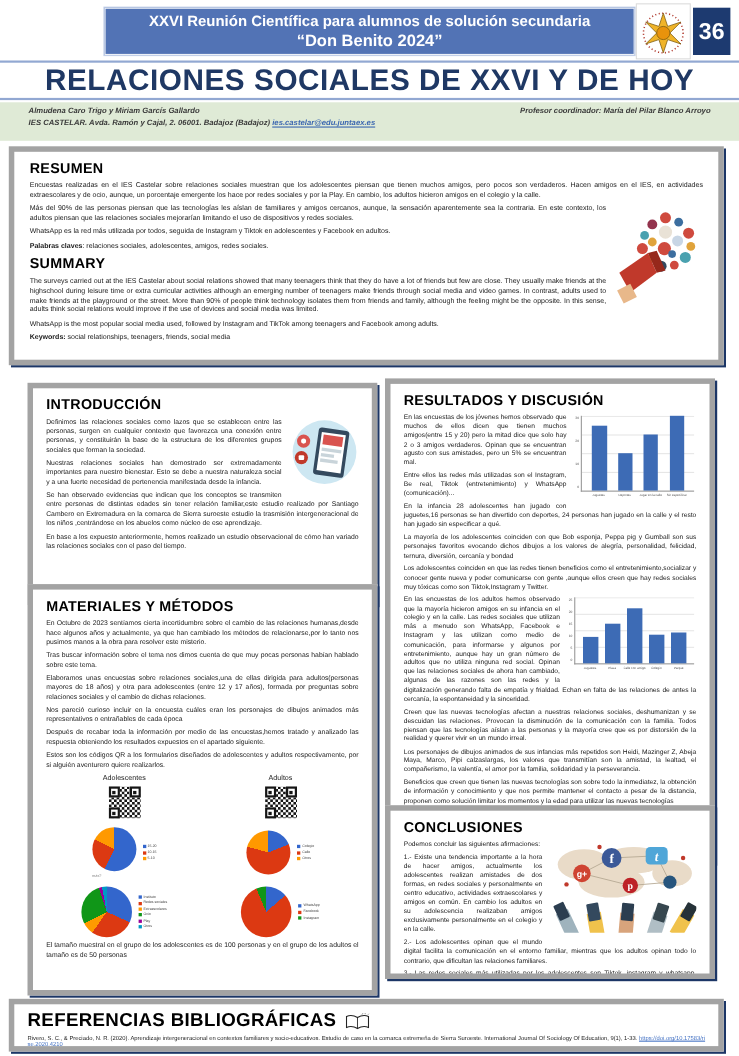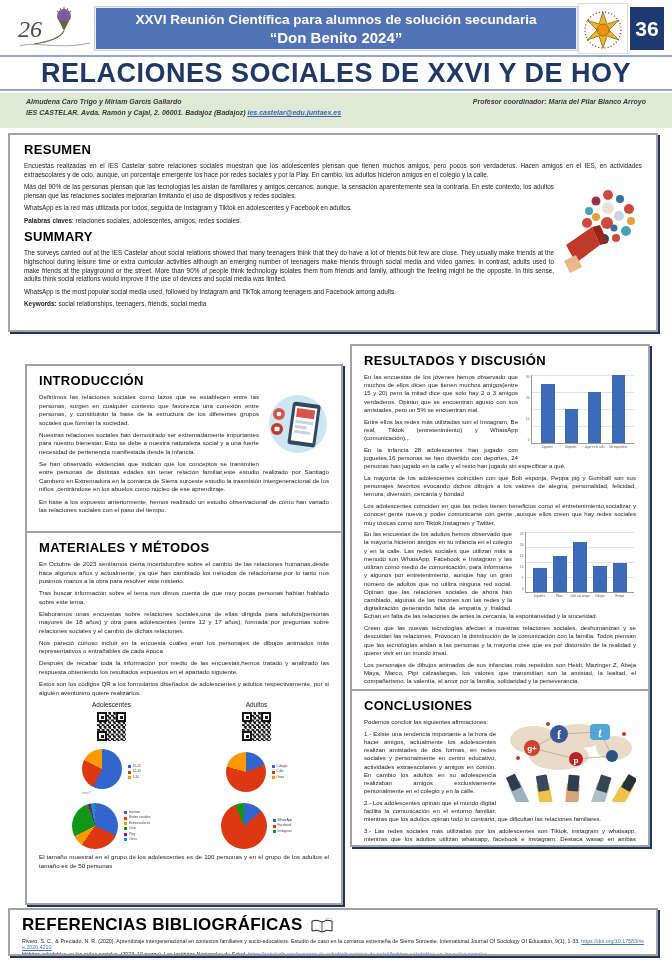--- a/index.html
+++ b/index.html
@@ -21,31 +21,31 @@
   .rule1{top:55px}.rule2{top:89px}
   .main-title{position:absolute;top:58px;left:0;right:0;text-align:center;font-size:27px;
               font-weight:bold;color:#1f3864;letter-spacing:.5px}
   .authors-strip{position:absolute;top:93px;left:0;right:0;height:35px;background:#dfead6;
                  padding:5px 26px;font-size:7px;font-weight:bold;font-style:italic;color:#3a3a3a}
   .authors-row{display:flex;justify-content:space-between}
   .aff-row{margin-top:4px}
   .email-link{color:#3a66b0;text-decoration:underline}
 
   
-  .box{position:absolute;background:#fff;border:2px solid #a3a3a3;box-shadow:2px 2px 0 #1c3666;
+  .box{position:absolute;background:#fff;border:5px solid #a3a3a3;box-shadow:2px 2px 0 #1c3666;
        padding:7px 12px;overflow:hidden}
   .box h2{font-size:13px;font-weight:bold;color:#000;letter-spacing:.3px;margin:0 0 5px}
   .box p{font-size:6.2px;line-height:1.38;text-align:justify;margin:0 0 3.5px}
   .box-resumen{left:8px;top:133px;width:650px;height:199px;padding:7px 14px}
   .box-resumen p{font-size:6.4px}
-  .box-intro{left:25px;top:364px;width:318px;height:202px}
+  .box-intro{left:25px;top:348px;width:318px;height:202px}
   .box-materiales{left:25px;top:531px;width:318px;height:374px}
   .box-resultados{left:350px;top:344px;width:300px;height:441px}
   .box-resultados p{font-size:6.05px;line-height:1.36}
-  .box-conclusiones{left:350px;top:689px;width:300px;height:158px}
+  .box-conclusiones{left:350px;top:732px;width:300px;height:158px}
   .box-conclusiones p{font-size:6.05px;line-height:1.36}
   .box-referencias{left:8px;top:908px;width:650px;height:48px;padding:5px 12px}
   .kw b{font-weight:bold}
 
   .float-r{float:right;margin:0 0 4px 8px}
   .mega-graphic{width:80px;height:92px}
   .phone-graphic{width:62px;height:62px}
   .map-graphic{width:132px;height:84px}
 
   
@@ -86,36 +86,20 @@
   .box-referencias h2{font-size:17px;display:inline-block;margin:0 4px 3px 0}
   .book-ic{vertical-align:middle}
   .ref{font-size:5.3px;line-height:1.2;text-align:justify}
   .link{color:#4472c4;text-decoration:underline;word-break:break-all}
 </style>
 </head>
 <body>
 
 <div class="poster">
 
-  <div class="logo-left">
-    <svg viewBox="0 0 78 47" width="78" height="47">
-      <text x="2" y="32" font-family="Liberation Serif, serif" font-style="italic" font-size="24" fill="#4a4a4a">26</text>
-      <g stroke="#7d5a9e" stroke-width="1">
-        <line x1="48" y1="12" x2="44" y2="3"></line>
-          <line x1="48" y1="12" x2="48" y2="2"></line>
-        <line x1="48" y1="12" x2="52" y2="3"></line>
-          <line x1="48" y1="12" x2="41" y2="6"></line>
-        <line x1="48" y1="12" x2="55" y2="6"></line>
-      </g>
-      <ellipse cx="48" cy="11" rx="7" ry="7" fill="#7d5a9e"></ellipse>
-      <path d="M43 16 L53 16 L48 26 Z" fill="#5d6b43"></path>
-      <path d="M48 26 C44 33 32 37 18 39" stroke="#5d6b43" fill="none" stroke-width="1.2"></path>
-      <path d="M4 41 C 20 36 42 45 74 38" stroke="#9a9a9a" stroke-width="0.9" fill="none"></path>
-    </svg>
-  </div>
 
   <div class="banner">
     <div class="l1">XXVI Reunión Científica para alumnos de solución secundaria</div>
     <div class="l2">“Don Benito 2024”</div>
   </div>
 
   <div class="emblem">
     <svg viewBox="0 0 46 50" width="46" height="50">
       <circle cx="23" cy="26" r="18" fill="none" stroke="#b03a2e" stroke-width="1.4" stroke-dasharray="1 2.2"></circle>
       <polygon points="23,8 27,20 39,16 29,26 39,36 27,32 23,44 19,32 7,36 17,26 7,16 19,20" fill="#f0b429" stroke="#7a5a10" stroke-width="0.7"></polygon>

